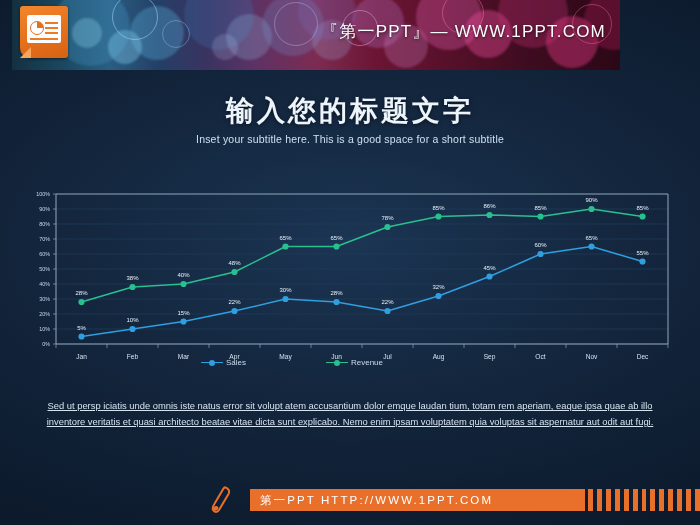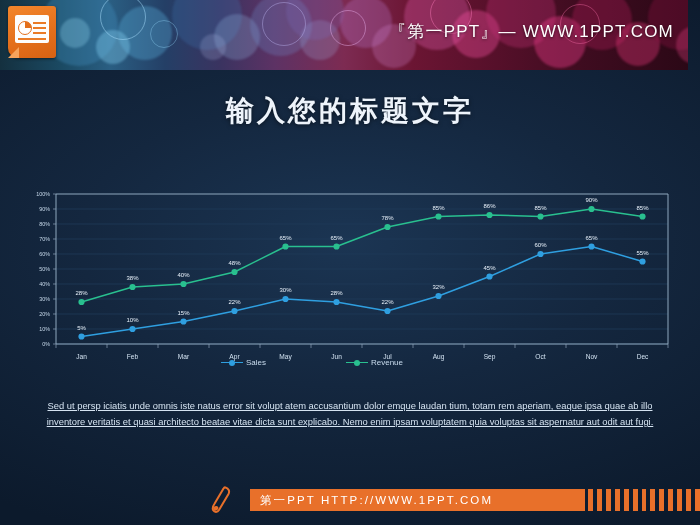--- a/index.html
+++ b/index.html
@@ -14,21 +14,21 @@
   #slide {
     position:absolute; left:0; top:0; width:700px; height:525px;
     background:
       radial-gradient(ellipse 600px 320px at 50% 46%, #1b3553 0%, #14273f 45%, #0c1a2c 100%),
       #0c1a2c;
     overflow:hidden;
   }
 
   
   #banner {
-    position:absolute; left:0; top:0; width:688px; height:70px;
+    position:absolute; left:12px; top:0; width:608px; height:70px;
     background:linear-gradient(90deg,
       #14303f 0%, #1b4a63 9%, #2a5e82 16%, #243f66 24%,
       #3a3360 32%, #5d3264 40%, #7d2b52 50%,
       #6b1533 60%, #56102a 72%, #3f0c20 84%, #2b0816 100%);
     overflow:hidden;
   }
   .bokeh { position:absolute; border-radius:50%; }
   .bk-ring { border-style:solid; }
 
   
@@ -77,21 +77,21 @@
   }
 
   
   #chart-wrap { position:absolute; left:26px; top:186px; width:650px; height:190px; }
   #chart-svg  { display:block; }
 
   
   #legend {
     position:absolute; left:0; top:358px; width:584px;
     display:flex; justify-content:center; gap:80px;
-    font-size:8px; color:#c9dcee;margin-left:20px;
+    font-size:8px; color:#c9dcee;
   }
   .legend-item { display:flex; align-items:center; gap:3px; }
   .legend-mark { position:relative; width:22px; height:8px; }
   .legend-mark i { position:absolute; left:0; top:3.2px; width:22px; height:1.6px; display:block; }
   .legend-mark b { position:absolute; left:8px; top:1px; width:6px; height:6px; border-radius:50%; display:block; }
 
   
   #body-text {
     position:absolute; left:34px; top:398px; width:632px;
     text-align:center; color:#d5e3f1; font-size:9.4px; line-height:16px;text-decoration:underline;
@@ -157,20 +157,21 @@
         <div class="ppt-line" style="top:12px; width:13px;"></div>
         <div class="ppt-line" style="top:17px; width:13px;"></div>
         <div class="ppt-bar" style="top:23px; width:28px;"></div>
       </div>
     </div>
 
     <div id="banner-text">『第一PPT』— WWW.1PPT.COM</div>
   </div>
 
   <div id="title">输入您的标题文字</div>
+  <div id="subtitle">Inset your subtitle here. This is a good space for a short subtitle</div>
 
   <div id="chart-wrap">
     <svg id="chart-svg" width="650" height="190" viewBox="0 0 650 190">
       <g id="g-grid">
           <line x1="30" y1="158" x2="642" y2="158" stroke="#203a58" stroke-width="0.8"></line>
           <line x1="27" y1="158" x2="30" y2="158" stroke="#7d93aa" stroke-width="0.8"></line>
           <line x1="30" y1="143" x2="642" y2="143" stroke="#203a58" stroke-width="0.8"></line>
           <line x1="27" y1="143" x2="30" y2="143" stroke="#7d93aa" stroke-width="0.8"></line>
           <line x1="30" y1="128" x2="642" y2="128" stroke="#203a58" stroke-width="0.8"></line>
           <line x1="27" y1="128" x2="30" y2="128" stroke="#7d93aa" stroke-width="0.8"></line>

